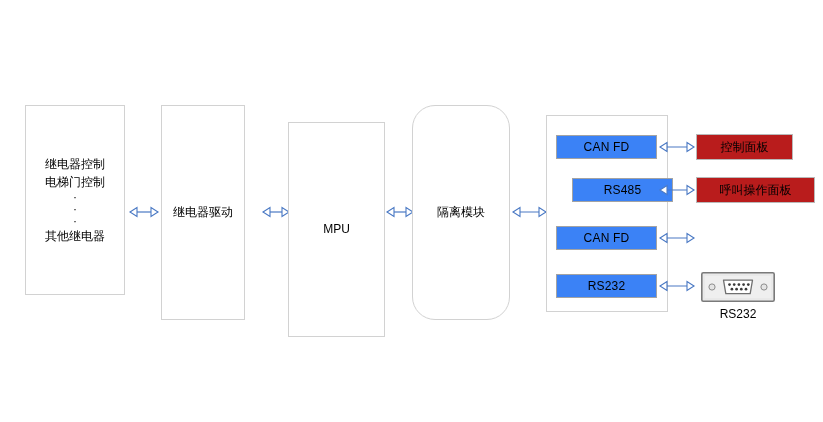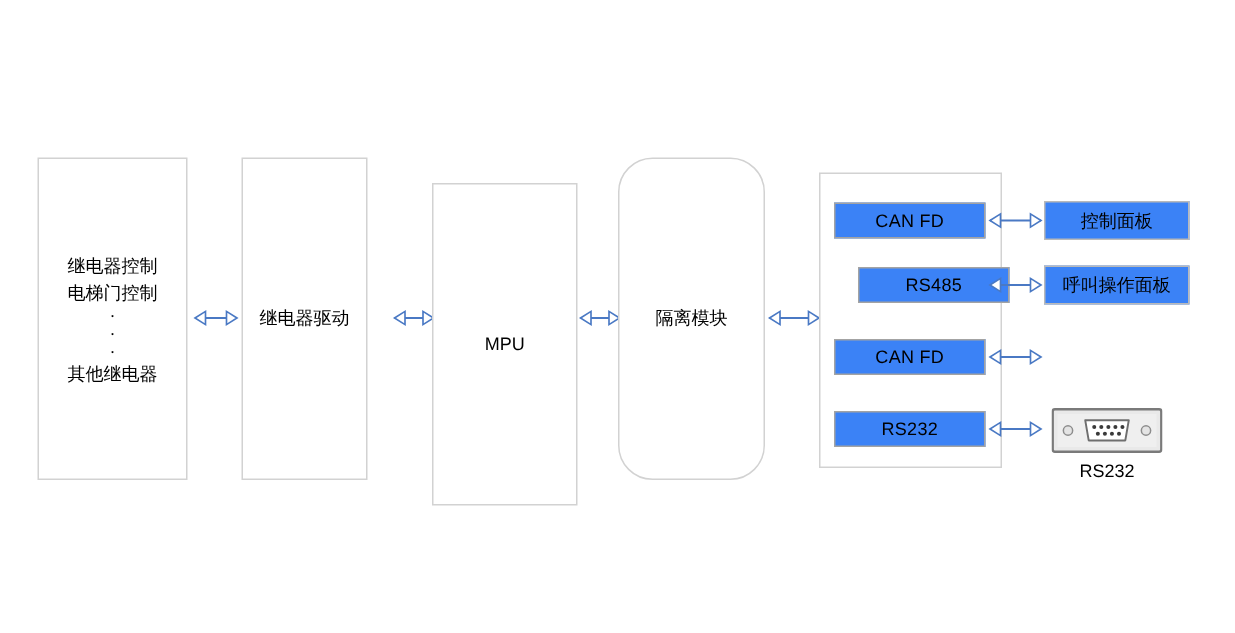--- a/index.html
+++ b/index.html
@@ -76,21 +76,21 @@
     align-items: center;
     justify-content: center;
     font-size: 12px;
     color: #000000;
     letter-spacing: .2px;
   }
   
   .panel {
     position: absolute;
     box-sizing: border-box;
-    background: #3b82f6;
+    background: #b91c1c;
     border: 1px solid #b9b9b9;
     display: flex;
     align-items: center;
     justify-content: center;
     text-align: center;
     font-size: 12px;
     line-height: 16px;
     padding: 0 4px;
   }
   
@@ -108,21 +108,21 @@
     text-align: center;
     color: #000000;
     white-space: nowrap;
   }
 </style>
 </head>
 <body>
 
 <div id="canvas">
 
-  <div class="box stage relay-list" style="left:25px; top:105px; width:100px; height:215px;">
+  <div class="box stage relay-list" style="left:25px; top:105px; width:100px; height:190px;">
     <div class="ln">继电器控制</div>
     <div class="ln">电梯门控制</div>
     <div class="dot">·</div>
     <div class="dot">·</div>
     <div class="dot">·</div>
     <div class="ln">其他继电器</div>
   </div>
 
   <svg class="conn" style="left:120px; top:203px; width:48px; height:18px;" viewBox="0 0 48 18">
     <line x1="10" y1="9" x2="38" y2="9" stroke="#4a79c4" stroke-width="1.2"></line>
@@ -185,21 +185,21 @@
   </svg>
   <div class="panel" style="left:696px; top:134px; width:97px; height:26px;">
     <span>控制面板</span>
   </div>
 
   <svg class="conn" style="left:654px; top:181px; width:46px; height:18px;" viewBox="0 0 46 18">
     <line x1="6" y1="9" x2="40" y2="9" stroke="#4a79c4" stroke-width="1.2"></line>
     <polygon points="6,9 13,4.6 13,13.4" fill="#ffffff" stroke="#4a79c4" stroke-width="1.1"></polygon>
     <polygon points="40,9 33,4.6 33,13.4" fill="#ffffff" stroke="#4a79c4" stroke-width="1.1"></polygon>
   </svg>
-  <div class="panel" style="left:696px; top:177px; width:97px; height:26px;">
+  <div class="panel" style="left:696px; top:177px; width:119px; height:26px;">
     <span>呼叫操作面板</span>
   </div>
 
   <svg class="conn" style="left:654px; top:229px; width:46px; height:18px;" viewBox="0 0 46 18">
     <line x1="6" y1="9" x2="40" y2="9" stroke="#4a79c4" stroke-width="1.2"></line>
     <polygon points="6,9 13,4.6 13,13.4" fill="#ffffff" stroke="#4a79c4" stroke-width="1.1"></polygon>
     <polygon points="40,9 33,4.6 33,13.4" fill="#ffffff" stroke="#4a79c4" stroke-width="1.1"></polygon>
   </svg>
 
   <svg class="conn" style="left:654px; top:277px; width:46px; height:18px;" viewBox="0 0 46 18">

